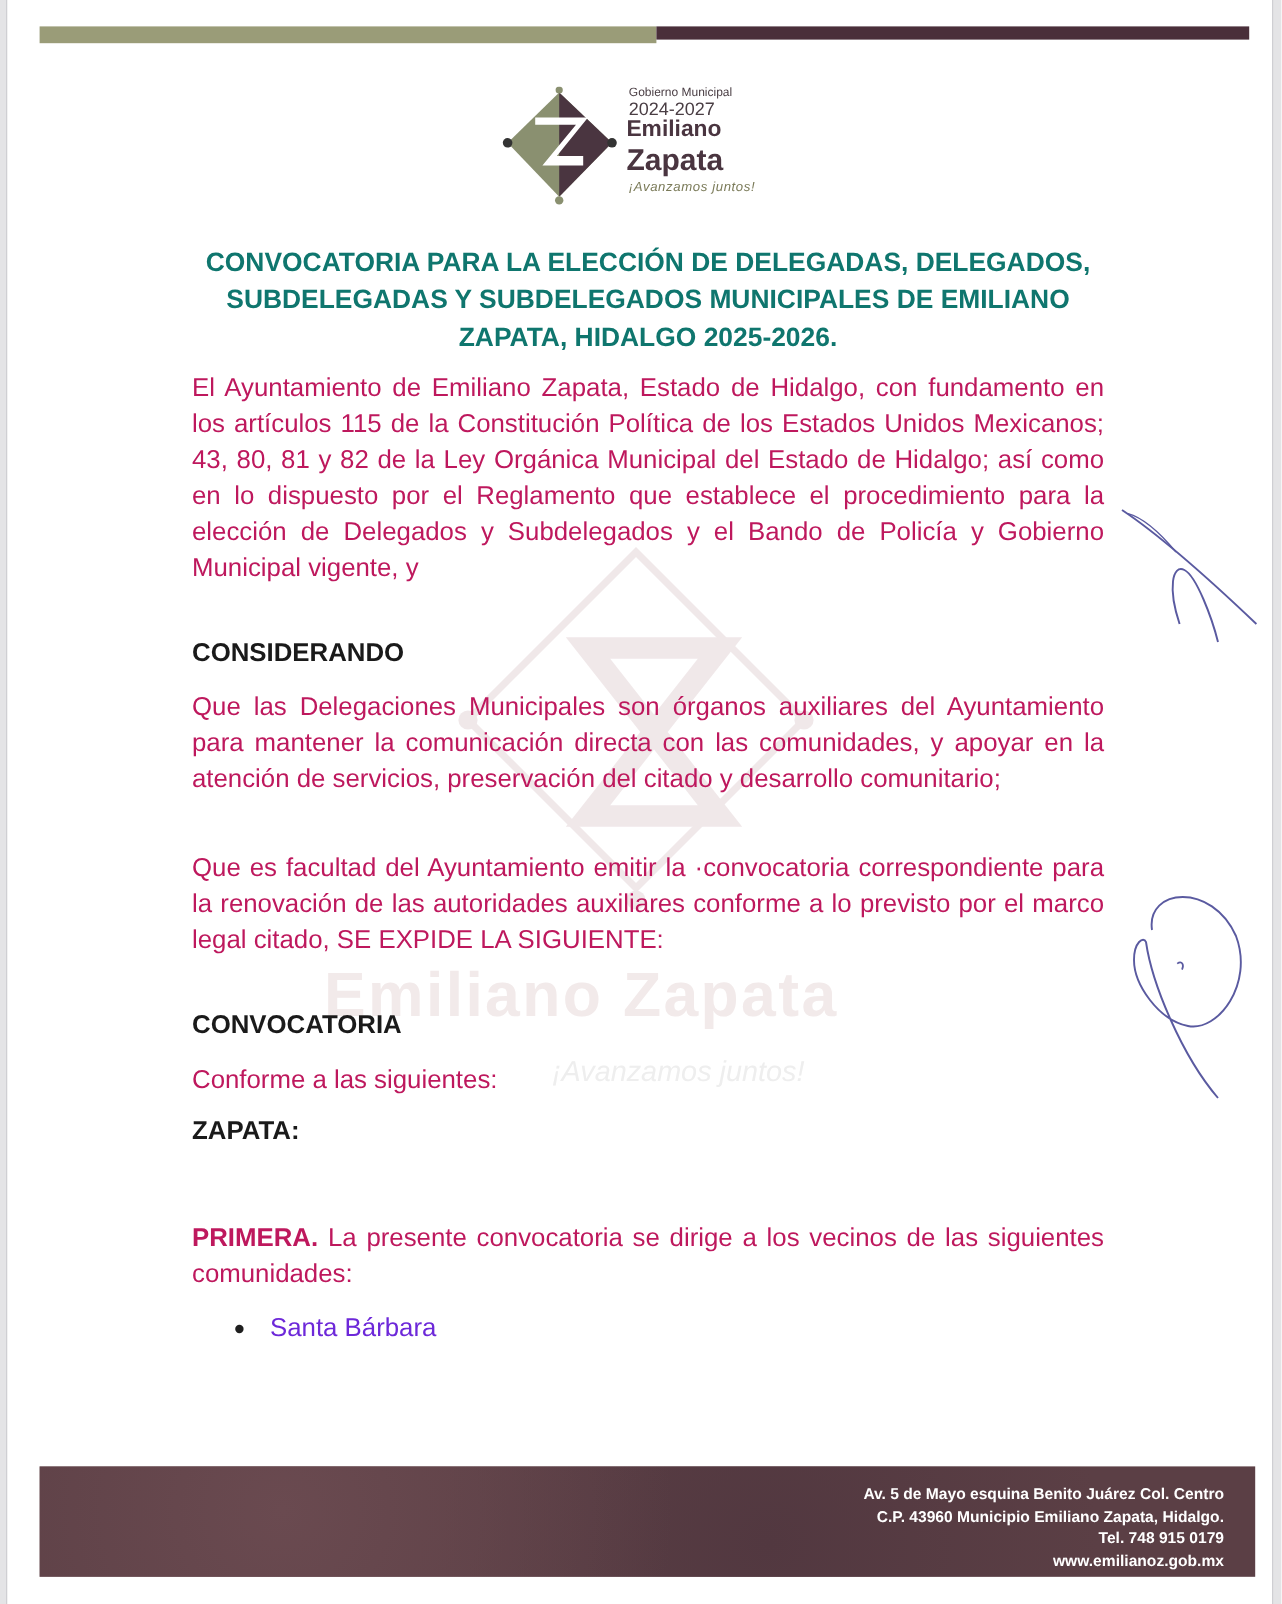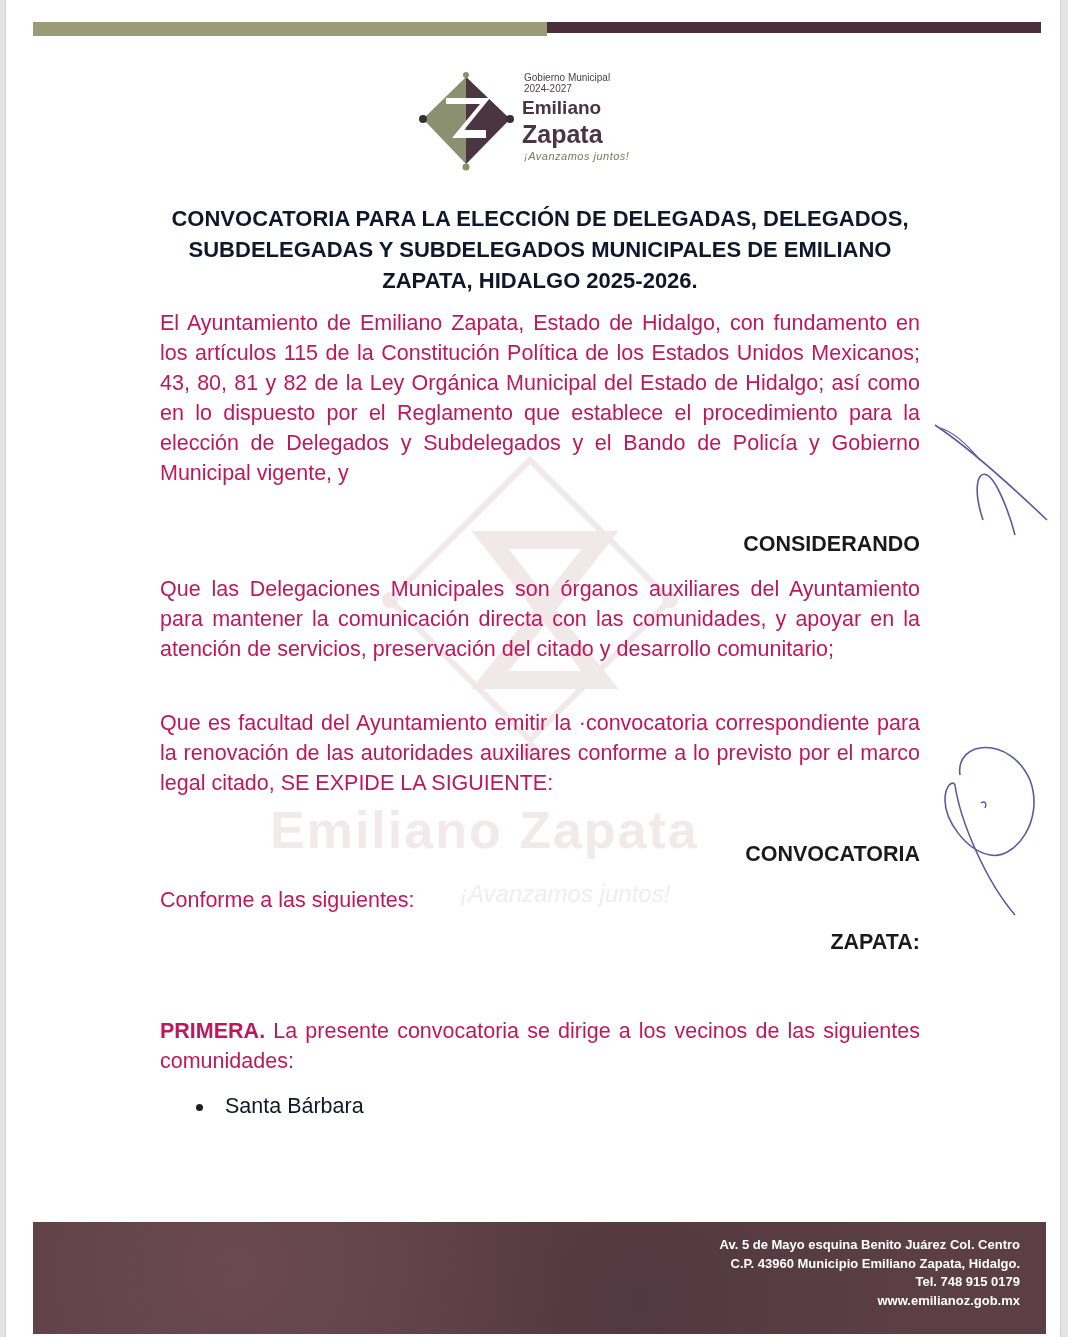--- a/index.html
+++ b/index.html
@@ -5,34 +5,34 @@
   html,body{margin:0;padding:0;}
   body{width:1068px;height:1337px;background:#ffffff;position:relative;overflow:hidden;font-family:"Liberation Sans",sans-serif;color:#1c1c1c;}
   .edge-l{position:absolute;left:0;top:0;width:5px;height:1337px;background:#e4e4e6;border-right:1px solid #cfcfd3;}
   .edge-r{position:absolute;right:0;top:0;width:7px;height:1337px;background:#e4e4e6;border-left:1px solid #cfcfd3;}
   .topbar{position:absolute;left:33px;top:22px;width:1008px;height:14px;display:flex;}
   .topbar .g{width:51%;background:#9a9c78;}
   .topbar .m{width:49%;background:#4a2f3a;height:11px;}
   .logo{position:absolute;left:418px;top:72px;width:240px;height:100px;}
   .logo svg{position:absolute;left:0;top:0;}
   .logo .gm{position:absolute;left:106px;top:0;font-size:10px;color:#4a3e44;line-height:11px;}
-  .logo .yr{position:absolute;left:106px;top:11px;font-size:10px;color:#4a3e44;text-align:center;}
+  .logo .yr{position:absolute;left:106px;top:11px;font-size:15px;color:#4a3e44;text-align:center;}
   .logo .n1{position:absolute;left:104px;top:22px;font-size:19px;font-weight:bold;color:#4a3540;line-height:28px;}
   .logo .n2{position:absolute;left:104px;top:48px;font-size:25px;font-weight:bold;color:#4a3540;line-height:28px;}
   .logo .sl{position:absolute;left:106px;top:78px;font-size:11px;font-style:italic;color:#7a7a58;letter-spacing:0.5px;}
-  .title{position:absolute;left:160px;top:203px;width:760px;text-align:center;font-weight:bold;font-size:22px;line-height:31px;color:#0f172a;}
+  .title{position:absolute;left:160px;top:203px;width:760px;text-align:center;font-weight:bold;font-size:22px;line-height:31px;color:#0f766e;}
   .p{position:absolute;left:160px;width:760px;font-size:21.5px;line-height:30px;text-align:justify;text-align-last:left;color:#be185d;}
-  .h{position:absolute;left:160px;width:760px;text-align:right;font-weight:bold;font-size:21.5px;color:#1a1a1a;}
+  .h{position:absolute;left:160px;width:760px;text-align:left;font-weight:bold;font-size:21.5px;color:#1a1a1a;}
   .watermark{position:absolute;left:270px;top:800px;font-size:52px;font-weight:bold;color:#f2eaea;letter-spacing:2px;}
   .wm-slogan{position:absolute;left:460px;top:880px;font-size:24px;font-style:italic;color:#eeeeee;}
   .wm-logo{position:absolute;left:370px;top:450px;}
-  ul.list{position:absolute;left:196px;top:1091px;margin:0;padding:0;list-style:none;font-size:21.5px;line-height:31px;color:#0f172a;}
+  ul.list{position:absolute;left:196px;top:1091px;margin:0;padding:0;list-style:none;font-size:21.5px;line-height:31px;color:#6d28d9;}
   ul.list li{position:relative;padding-left:29px;}
   ul.list li::before{content:"";position:absolute;left:0;top:13px;width:7px;height:7px;border-radius:50%;background:#1f1f1f;}
-  .footer{position:absolute;left:33px;top:1222px;width:1013px;height:112px;background:#5b3f45;
+  .footer{position:absolute;left:33px;top:1222px;width:1013px;height:92px;background:#5b3f45;
     background-image:radial-gradient(circle at 20% 40%,#6a4a50 0,transparent 40%),radial-gradient(circle at 60% 70%,#523840 0,transparent 45%);}
   .footer .addr{position:absolute;right:26px;top:14px;text-align:right;color:#ffffff;font-weight:bold;font-size:13px;line-height:18.5px;}
   .sig{position:absolute;}
 </style>
 </head>
 <body>
 
 <div class="edge-l"></div>
 <div class="edge-r"></div>
 

